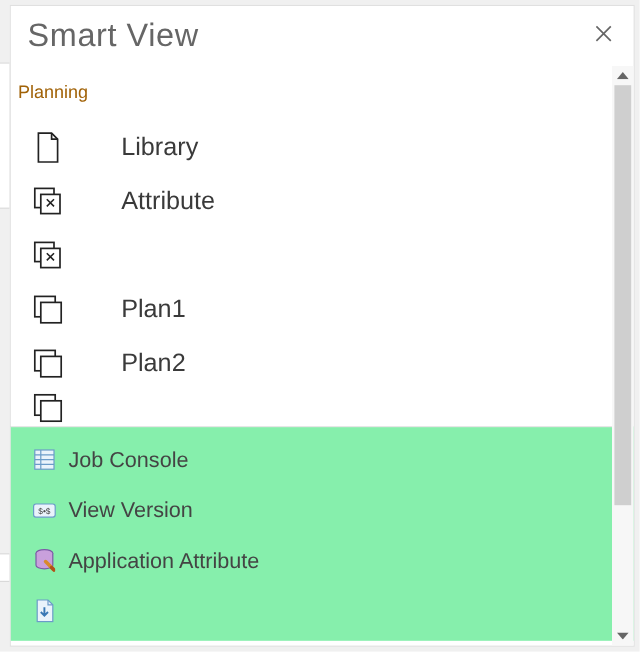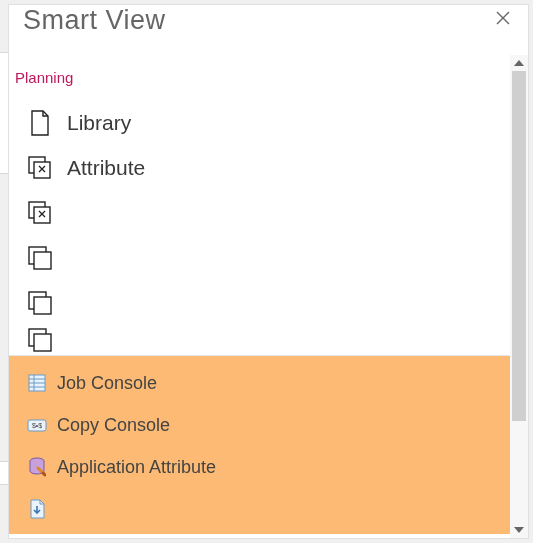--- a/index.html
+++ b/index.html
@@ -12,37 +12,37 @@
     overflow:hidden;
   }
   .panel{
     position:absolute;left:8px;top:4px;right:4px;bottom:4px;
     background:#ffffff;
     border:1px solid #e0e0e0;
     box-sizing:border-box;
   }
   .titlebar{
     height:48px;
-    display:flex;align-items:flex-start;justify-content:space-between;
+    display:flex;align-items:center;justify-content:space-between;
     padding:0 14px;
   }
   .title{
     font-size:27px;
     font-weight:300;
     color:#666666;
     letter-spacing:0.5px;
   }
   .close{
     font-size:18px;color:#666666;
     cursor:pointer;
     padding:4px;
   }
   .section-label{
     font-size:15px;
-    color:#be185d;
+    color:#a16207;
     padding:16px 0 6px 6px;
   }
   .tree{
     box-sizing:border-box;
     padding:8px 0 0 0;
   }
   .tree-item{
     display:flex;align-items:center;
     height:45px;
     padding-left:18px;
@@ -50,26 +50,27 @@
   }
   .tree-item .ic{
     width:26px;height:26px;flex:0 0 26px;
     margin-right:14px;
     display:flex;align-items:center;justify-content:center;
   }
   .tree-item .lbl{
     font-size:21px;
     font-weight:300;
     color:#3a3a3a;
+    margin-left:34px;
   }
   .tree-item.cut{
     height:28px;overflow:hidden;align-items:flex-start;padding-top:2px;
   }
   .menu{
-    background:#fdba74;
+    background:#86efac;
     border-top:1px solid #e6e6e6;
     box-sizing:border-box;
     padding:6px 0 4px 0;
   }
   .menu-item{
     display:flex;align-items:center;
     height:42px;
     padding-left:18px;
     cursor:pointer;
   }
@@ -164,29 +165,31 @@
       </span>
     </div>
 
     <div class="tree-item">
       <span class="ic">
         <svg width="26" height="26" viewBox="0 0 26 26">
             <rect x="2" y="2" width="17" height="17" fill="none" stroke="#222" stroke-width="1.4"></rect>
             <rect x="7" y="7" width="17" height="17" fill="#fff" stroke="#222" stroke-width="1.4"></rect>
           </svg>
       </span>
+      <span class="lbl">Plan1</span>
     </div>
 
     <div class="tree-item">
       <span class="ic">
         <svg width="26" height="26" viewBox="0 0 26 26">
             <rect x="2" y="2" width="17" height="17" fill="none" stroke="#222" stroke-width="1.4"></rect>
             <rect x="7" y="7" width="17" height="17" fill="#fff" stroke="#222" stroke-width="1.4"></rect>
           </svg>
       </span>
+      <span class="lbl">Plan2</span>
     </div>
 
     <div class="tree-item cut">
       <span class="ic">
         <svg width="26" height="26" viewBox="0 0 26 26">
             <rect x="2" y="2" width="17" height="17" fill="none" stroke="#222" stroke-width="1.4"></rect>
             <rect x="7" y="7" width="17" height="17" fill="#fff" stroke="#222" stroke-width="1.4"></rect>
           </svg>
       </span>
       <span class="lbl"></span>
@@ -209,21 +212,21 @@
       <span class="mlbl">Job Console</span>
     </div>
 
     <div class="menu-item">
       <span class="mic">
         <svg width="20" height="16" viewBox="0 0 20 16">
             <rect x="1" y="3" width="18" height="11" rx="2" fill="#eaf3fb" stroke="#6b9bc9" stroke-width="1"></rect>
             <text x="10" y="11" font-size="7" font-family="Arial" text-anchor="middle" fill="#4a4a4a">$•$</text>
           </svg>
       </span>
-      <span class="mlbl">Copy Console</span>
+      <span class="mlbl">View Version</span>
     </div>
 
     <div class="menu-item">
       <span class="mic">
         <svg width="18" height="20" viewBox="0 0 18 20">
             <ellipse cx="9" cy="4" rx="7" ry="3" fill="#c9a0dc" stroke="#7b5aa6" stroke-width="1"></ellipse>
             <path d="M2 4 V14 A7 3 0 0 0 16 14 V4" fill="#c9a0dc" stroke="#7b5aa6" stroke-width="1"></path>
             <path d="M10 11 L16 17" stroke="#d98a2b" stroke-width="3" stroke-linecap="round"></path>
             <path d="M15 16 L17 18" stroke="#b0521a" stroke-width="3" stroke-linecap="round"></path>
           </svg>

